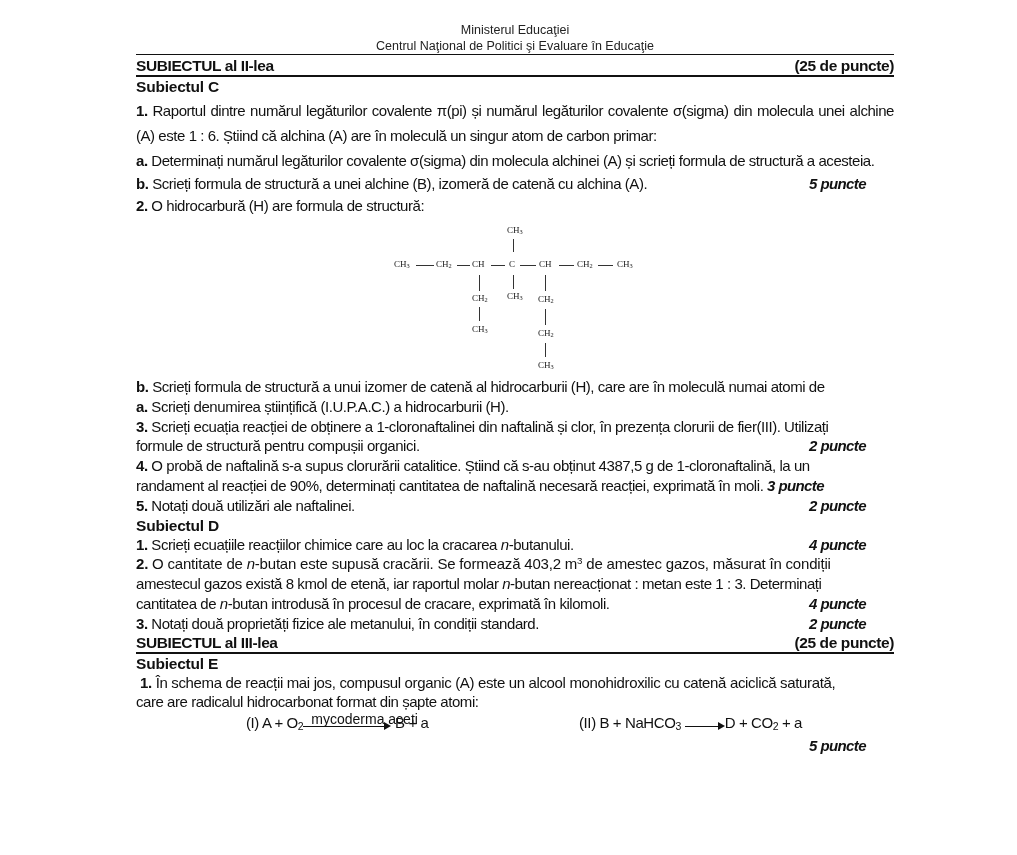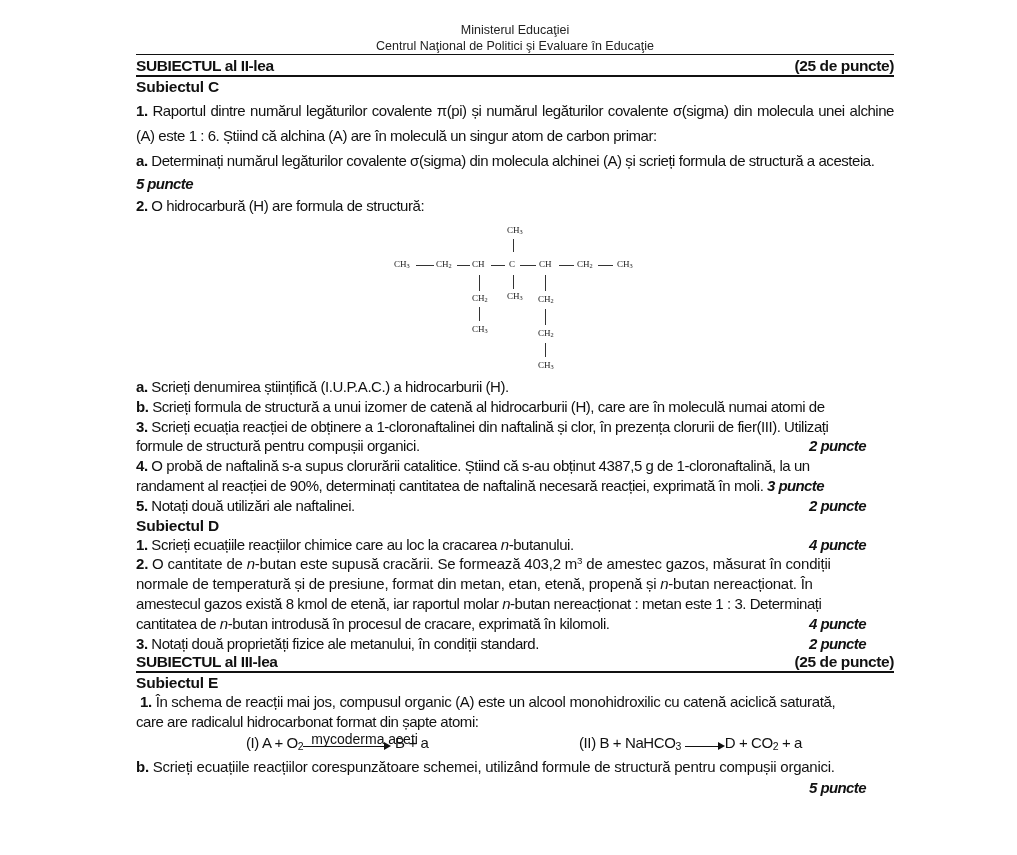--- a/index.html
+++ b/index.html
@@ -55,20 +55,24 @@
 
   <div class="p wide" style="margin-top:2px;">
     <span class="b">1.</span>
     <span>Raportul dintre numărul legăturilor covalente π(pi) și numărul legăturilor covalente σ(sigma) din molecula unei alchine (A) este 1 : 6. Știind că alchina (A) are în moleculă un singur atom de carbon primar:</span>
   </div>
   <div class="p wide">
     <span class="b">a.</span>
     <span>Determinați numărul legăturilor covalente σ(sigma) din molecula alchinei (A) și scrieți formula de structură a acesteia.</span>
   </div>
   <div class="row" style="line-height:22px;">
+    <span>
+      <span class="b">b.</span>
+      <span>Scrieți formula de structură a unei alchine (B), izomeră de catenă cu alchina (A).</span>
+    </span>
     <span class="pts">5 puncte</span>
   </div>
 
   <div class="p" style="line-height:22px;">
     <span class="b">2.</span>
     <span>O hidrocarbură (H) are formula de structură:</span>
   </div>
 
   <div class="formula">
 
@@ -99,26 +103,26 @@
 
     <div class="v" style="left:409px; top:58px; height:16px;"></div>
     <span style="left:402px; top:77px;">CH<sub>2</sub></span>
     <div class="v" style="left:409px; top:92px; height:16px;"></div>
     <span style="left:402px; top:111px;">CH<sub>2</sub></span>
     <div class="v" style="left:409px; top:126px; height:14px;"></div>
     <span style="left:402px; top:143px;">CH<sub>3</sub></span>
   </div>
 
   <div class="p">
+    <span class="b">b.</span>
+    <span>Scrieți formula de structură a unui izomer de catenă al hidrocarburii (H), care are în moleculă numai atomi de</span>
+  </div>
+  <div class="p">
     <span class="b">a.</span>
     <span>Scrieți denumirea științifică (I.U.P.A.C.) a hidrocarburii (H).</span>
-  </div>
-  <div class="p">
-    <span class="b">b.</span>
-    <span>Scrieți formula de structură a unui izomer de catenă al hidrocarburii (H), care are în moleculă numai atomi de</span>
   </div>
 
   <div class="p">
     <span class="b">3.</span>
     <span>Scrieți ecuația reacției de obținere a 1-cloronaftalinei din naftalină și clor, în prezența clorurii de fier(III). Utilizați</span>
   </div>
   <div class="row">
     <span>formule de structură pentru compușii organici.</span>
     <span class="pts">2 puncte</span>
   </div>
@@ -148,23 +152,20 @@
     <span>
       <span class="b">1.</span>
       <span>Scrieți ecuațiile reacțiilor chimice care au loc la cracarea </span><span class="ital">n</span><span>-butanului.</span>
     </span>
     <span class="pts">4 puncte</span>
   </div>
 
   <div class="p" style="letter-spacing:-0.2px;">
     <span class="b">2.</span>
     <span>O cantitate de </span><span class="ital">n</span><span>-butan este supusă cracării. Se formează 403,2 m</span><sup>3</sup><span> de amestec gazos, măsurat în condiții</span>
-  </div>
-  <div class="p" style="letter-spacing:-0.25px;">
-    <span>normale de temperatură și de presiune, format din metan, etan, etenă, propenă și </span><span class="ital">n</span><span>-butan nereacționat. În</span>
   </div>
   <div class="p">
     <span>amestecul gazos există 8 kmol de etenă, iar raportul molar </span><span class="ital">n</span><span>-butan nereacționat : metan este 1 : 3. Determinați</span>
   </div>
   <div class="row">
     <span>
       <span>cantitatea de </span><span class="ital">n</span><span>-butan introdusă în procesul de cracare, exprimată în kilomoli.</span>
     </span>
     <span class="pts">4 puncte</span>
   </div>
@@ -195,21 +196,17 @@
     <div class="eq" style="left:110px;">
       <span>(I) A + O</span><sub>2</sub><span class="arrow"><span class="line"></span><span class="head"></span><span class="lbl">mycoderma aceti</span></span>
       <span>B + a</span>
     </div>
     <div class="eq" style="left:443px;">
       <span>(II) B + NaHCO</span><sub>3</sub>
       <span class="arrow short"><span class="line"></span><span class="head"></span></span><span>D + CO</span><sub>2</sub><span> + a</span>
     </div>
   </div>
 
-  <div class="p" style="letter-spacing:-0.25px; line-height:22px;">
-    <span class="b">b.</span>
-    <span>Scrieți ecuațiile reacțiilor corespunzătoare schemei, utilizând formule de structură pentru compușii organici.</span>
-  </div>
   <div class="row" style="justify-content:flex-end;">
     <span class="pts">5 puncte</span>
   </div>
 
 </div>
 
 </body></html>

